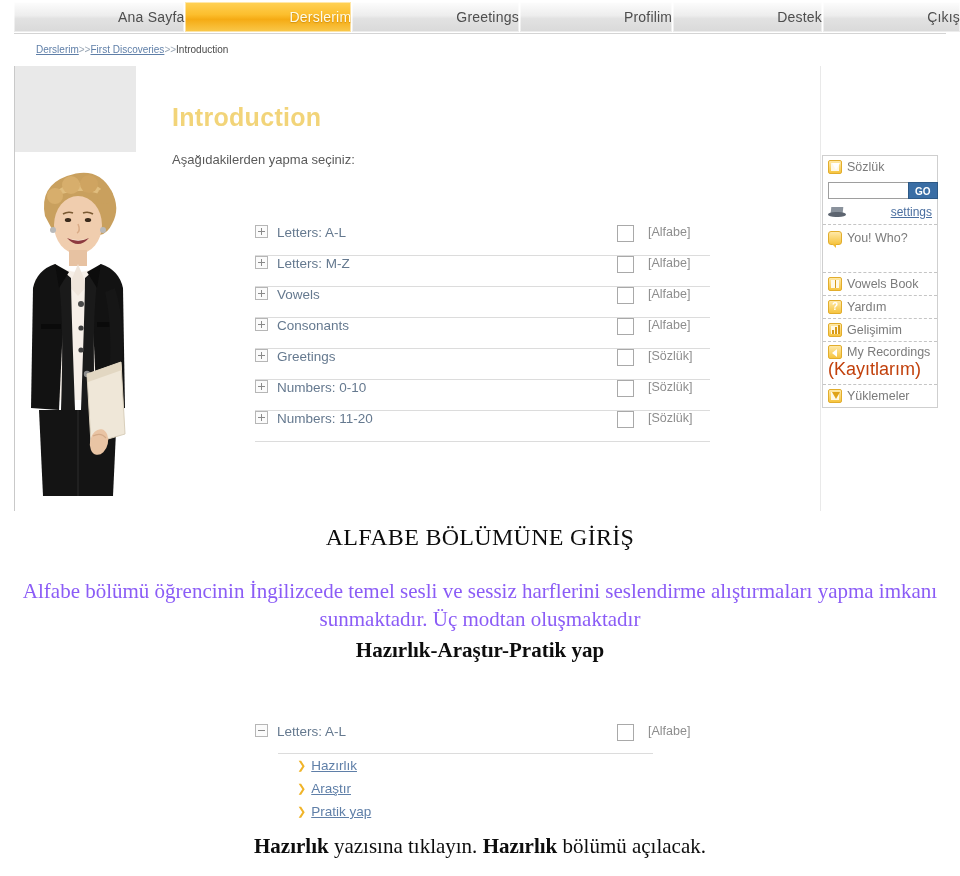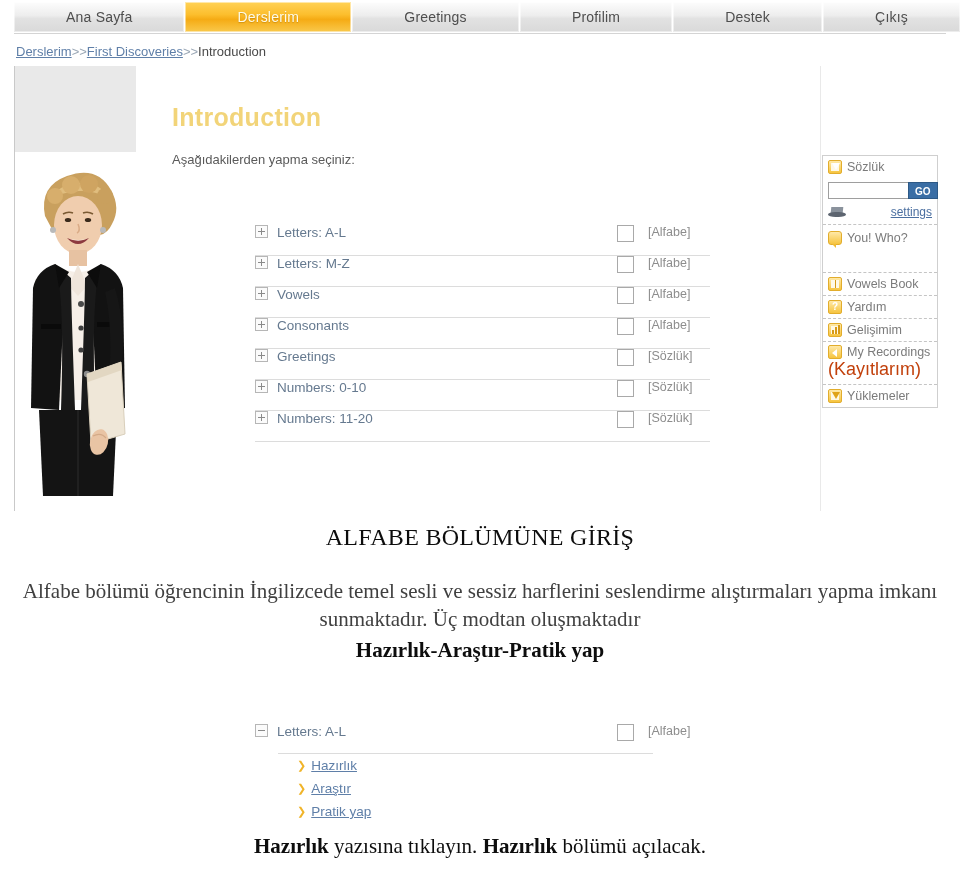--- a/index.html
+++ b/index.html
@@ -33,21 +33,21 @@
     height: 34px;
     background: #ffffff;
     display: flex;
     align-items: stretch;
   }
   .nav-spacer-left { width: 14px; flex: 0 0 14px; }
   .nav-tab {
     flex: 1 1 auto;
     display: flex;
     align-items: center;
-    justify-content: center;
+    justify-content: flex-end;
     font-size: 14px;
     letter-spacing: .2px;
     color: #4e4e4e;
     background: linear-gradient(to bottom, #fdfdfd 0%, #ededed 45%, #e2e2e2 55%, #d9d9d9 100%);
     border-right: 1px solid #ffffff;
     box-shadow: inset 0 0 0 1px rgba(255,255,255,.5);
     height: 30px;
     margin-top: 2px;
     box-sizing: border-box;
   }
@@ -61,22 +61,22 @@
   #nav-underline {
     position: absolute;
     left: 14px; top: 33px;
     width: 932px; height: 1px;
     background: #d4d4d4;
   }
 
   
   #breadcrumb {
     position: absolute;
-    left: 16px; top: 44px;
-    font-size: 13px;
+    left: 36px; top: 44px;
+    font-size: 10px;
     color: #5b5b5b;
     white-space: nowrap;
   }
   #breadcrumb a {
     color: #5f7fa8;
     text-decoration: underline;
   }
   #breadcrumb .sep { color: #9aa7b5; }
   #breadcrumb .cur { color: #4a4a4a; }
 
@@ -326,21 +326,21 @@
   #doc-heading {
     text-align: center;
     font-size: 24px;
     color: #0d0d0d;
     margin-top: 12px;
     letter-spacing: .3px;
   }
   #doc-para {
     text-align: center;
     font-size: 21px;
-    color: #404040;
+    color: #8b5cf6;
     line-height: 1.35;
     margin: 26px 14px 0 14px;
   }
   #doc-modes {
     text-align: center;
     font-size: 21px;
     font-weight: bold;
     color: #0d0d0d;
     margin-top: 4px;
   }

